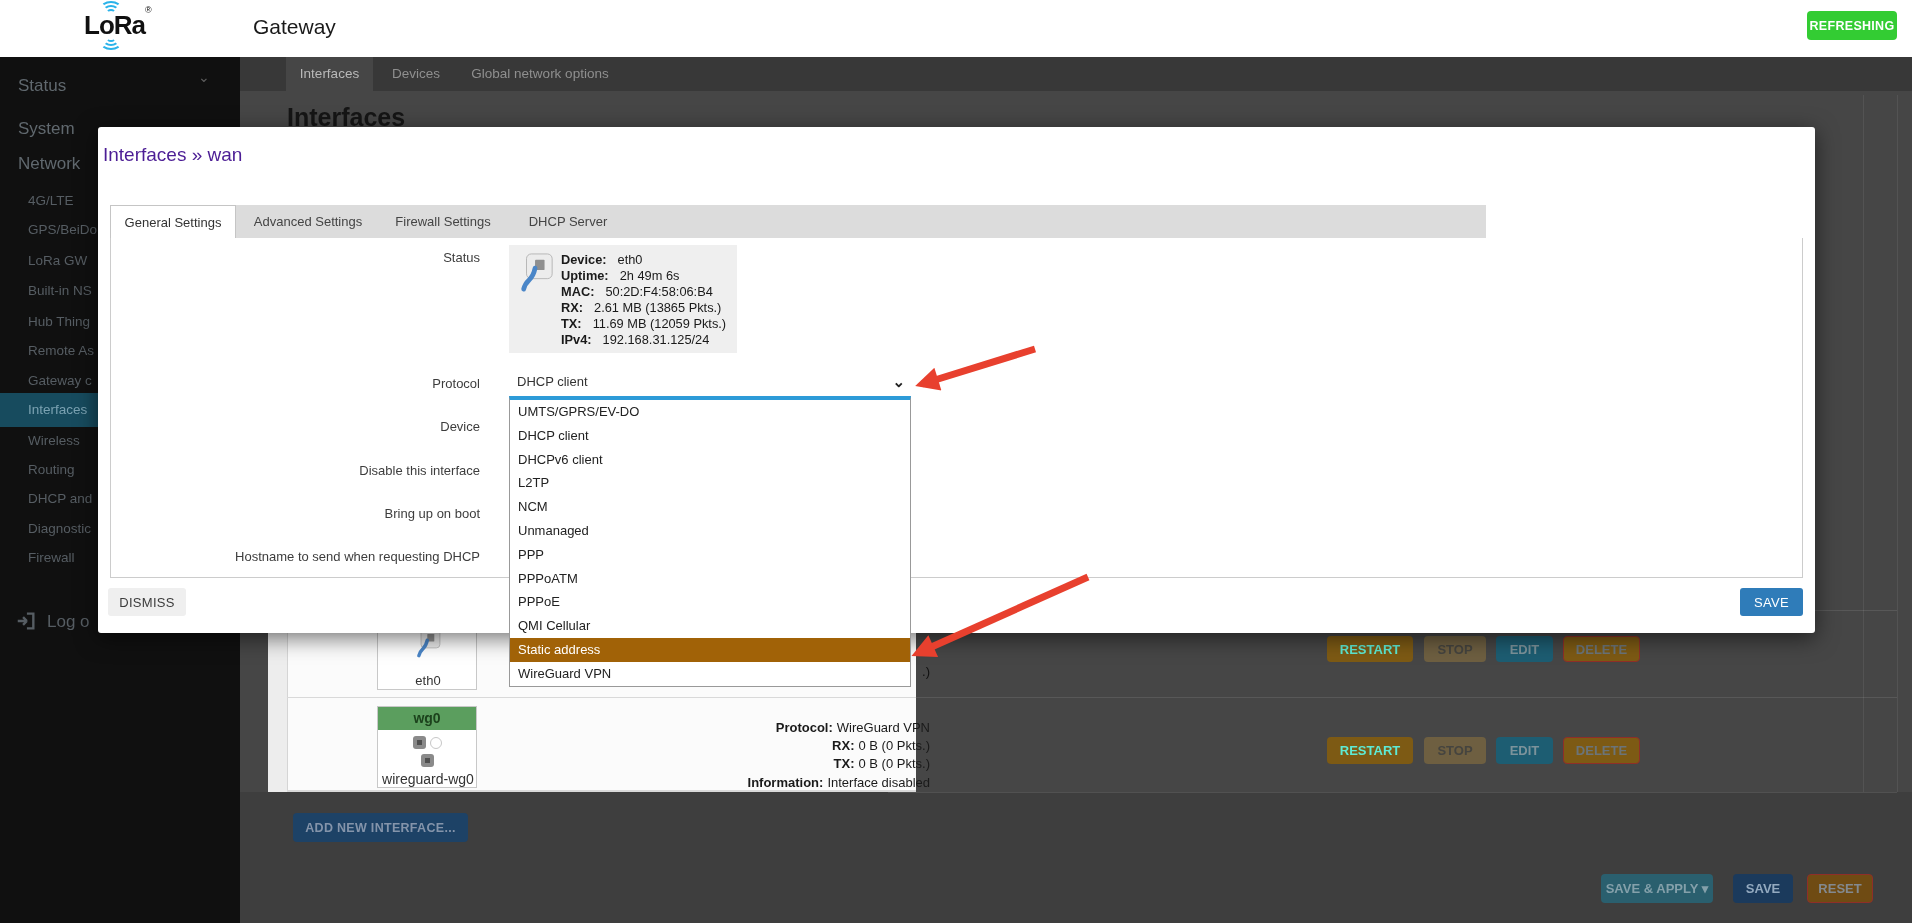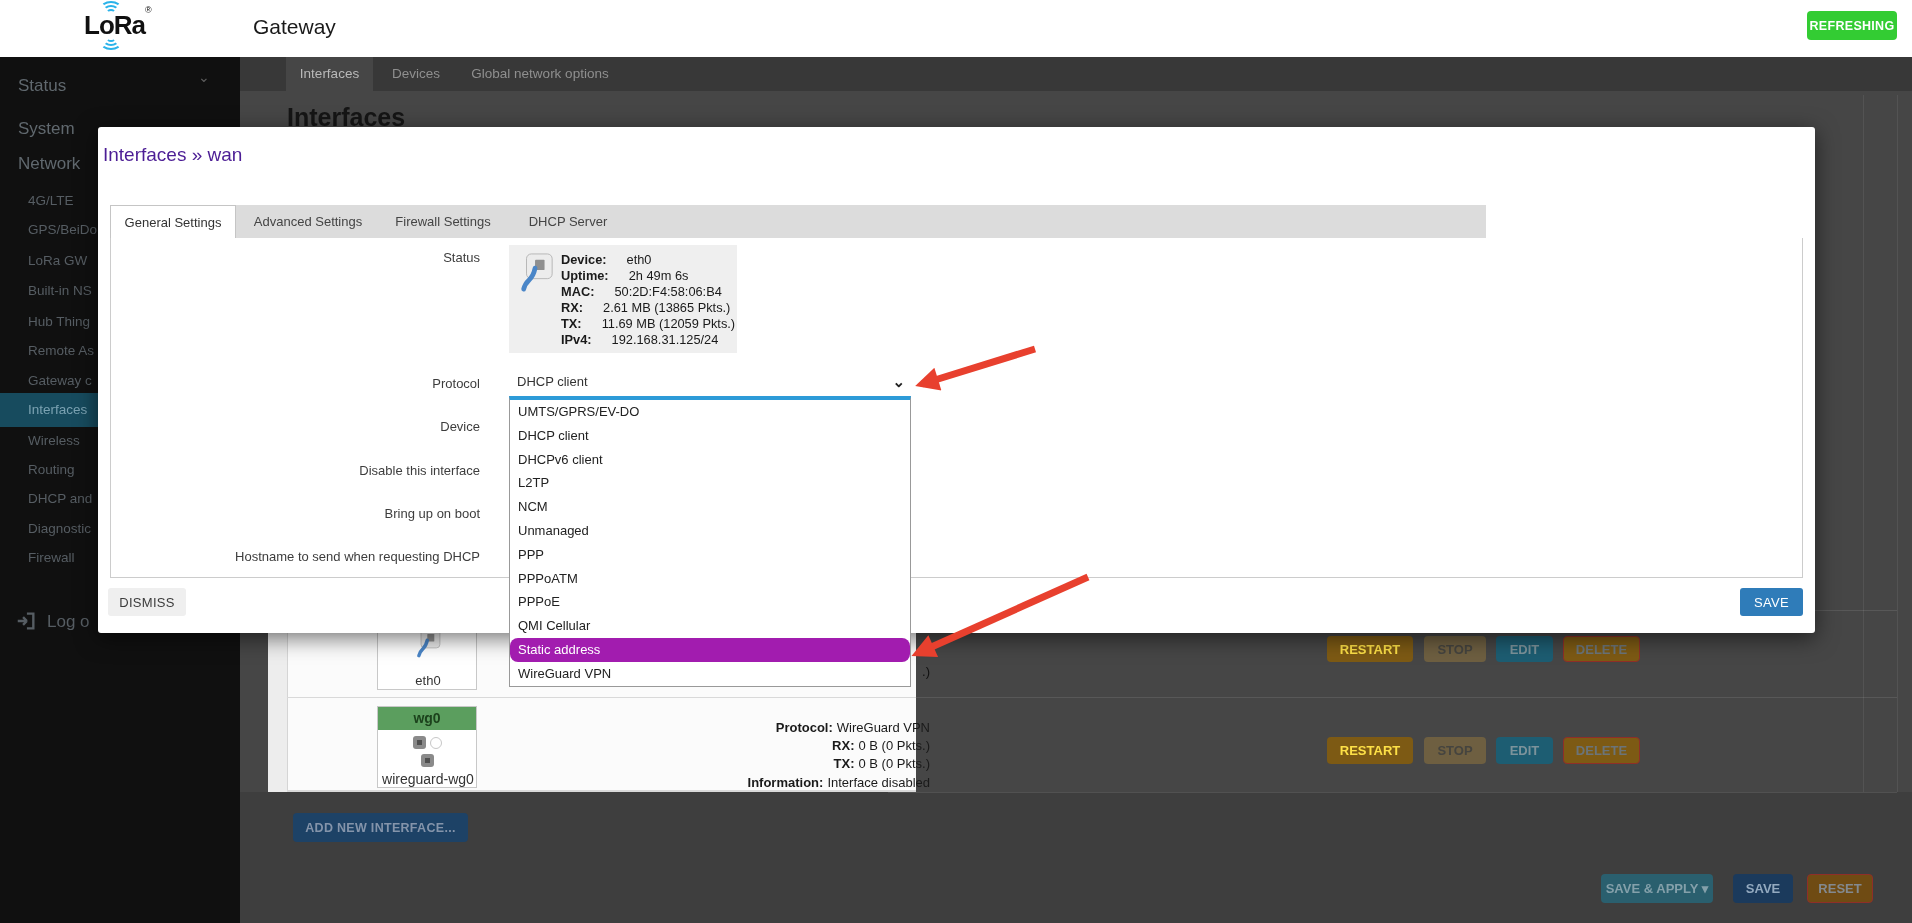--- a/index.html
+++ b/index.html
@@ -39,21 +39,21 @@
   #page-tabbar { position:absolute; left:0; top:0; width:1672px; height:34px; background:#383838; }
   .pg-tab { position:absolute; top:0; height:34px; line-height:34px; font-size:13.5px; color:#8f8f8f; text-align:center; }
   #pg-tab-interfaces { left:46px; width:87px; background:#464646; color:#b9b9b9; }
   #pg-tab-devices { left:141px; width:70px; }
   #pg-tab-global { left:220px; width:160px; }
   #pg-heading { position:absolute; left:47px; top:46px; font-size:25px; font-weight:bold; color:#151515; }
   #pg-bottom { position:absolute; left:0; top:735px; width:1672px; height:131px; background:#3e3e3e; }
   .dimline-h { position:absolute; height:1px; background:rgba(255,255,255,0.10); }
   .dimline-v { position:absolute; width:1px; background:rgba(255,255,255,0.07); }
   .dim-btn { position:absolute; border:none; border-radius:4px; font-weight:bold; font-size:13px; }
-  .b-restart { background:#7d5a14; color:#fde047; }
+  .b-restart { background:#7d5a14; color:#5eead4; }
   .b-stop    { background:#6e5f41; color:#45443f; }
   .b-edit    { background:#1d5d72; color:#7c939b; }
   .b-delete  { background:#7d5a14; color:#6b7479; border:1px solid #8f2f28; }
   #add-new-btn { left:53px; top:756px; width:175px; height:29px; background:#1d4266; color:#8494aa; font-size:12.5px; letter-spacing:.3px; }
   #saveapply-btn { left:1361px; top:817px; width:112px; height:29px; background:#2a5f6e; color:#84a0aa; }
   #save2-btn { left:1493px; top:817px; width:60px; height:29px; background:#1b3a5c; color:#93a9bf; }
   #reset-btn { left:1567px; top:817px; width:66px; height:29px; background:#6f4b13; color:#83898f; border:1px solid #8f2f28; }
 
   
   #bright-patch { left:268px; top:633px; width:648px; height:159px; background:#ededed; z-index:20; overflow:hidden; }
@@ -81,29 +81,29 @@
   .m-tab { position:absolute; top:0; height:33px; line-height:33px; font-size:13px; color:#444; text-align:center; }
   #m-tab-general { left:0; width:126px; background:#ffffff; border:1px solid #c5c5c5; border-bottom:none; color:#333; }
   #m-tab-advanced { left:138px; width:120px; }
   #m-tab-firewall { left:280px; width:106px; }
   #m-tab-dhcp { left:412px; width:92px; }
   #modal-contentbox { position:absolute; left:12px; top:111px; width:1693px; height:340px;
                       border:1px solid #ccc; border-top:none; background:#fff; }
   .f-label { position:absolute; left:12px; width:370px; text-align:right; font-size:13px; color:#3d3d3d; }
   #status-box { position:absolute; left:411px; top:118px; width:228px; height:108px; background:#efefef; }
   #status-box .sline { position:absolute; left:52px; font-size:12.8px; color:#1a1a1a; line-height:16.4px; white-space:nowrap; }
-  #status-box b { margin-right:20px; }
+  #status-box b { margin-right:11px; }
   .ethicon { position:absolute; }
   #proto-select { position:absolute; left:411px; top:241px; width:402px; height:28px; background:#fff; }
   #proto-select .val { position:absolute; left:8px; top:6px; font-size:13px; color:#333; }
   #proto-select .chev { position:absolute; right:6px; top:5px; font-size:15px; font-weight:bold; color:#222; }
   #dropdown { position:absolute; left:411px; top:269px; width:402px; background:#fff;
               border:1px solid #999; border-top:4px solid #2d9bd8; z-index:12; }
   .opt { height:23.8px; line-height:23.8px; padding-left:8px; font-size:13px; color:#222; white-space:nowrap; }
-  .opt.sel { background:#a21caf; color:#fff;border-radius:8px; }
+  .opt.sel { background:#a16207; color:#fff; }
   #dismiss-btn { position:absolute; left:10px; top:461px; width:78px; height:28px; background:#efefef; border:none;
                  border-radius:3px; font-size:13px; color:#3c3c3c; letter-spacing:.3px; }
   #msave-btn { position:absolute; left:1642px; top:461px; width:63px; height:28px; background:#2f7cb9; border:none;
                border-radius:3px; font-size:13px; color:#fff; letter-spacing:.3px; }
 
   
   #arrows { left:0; top:0; width:1912px; height:923px; z-index:60; pointer-events:none; }
 </style>
 </head>
 <body>

